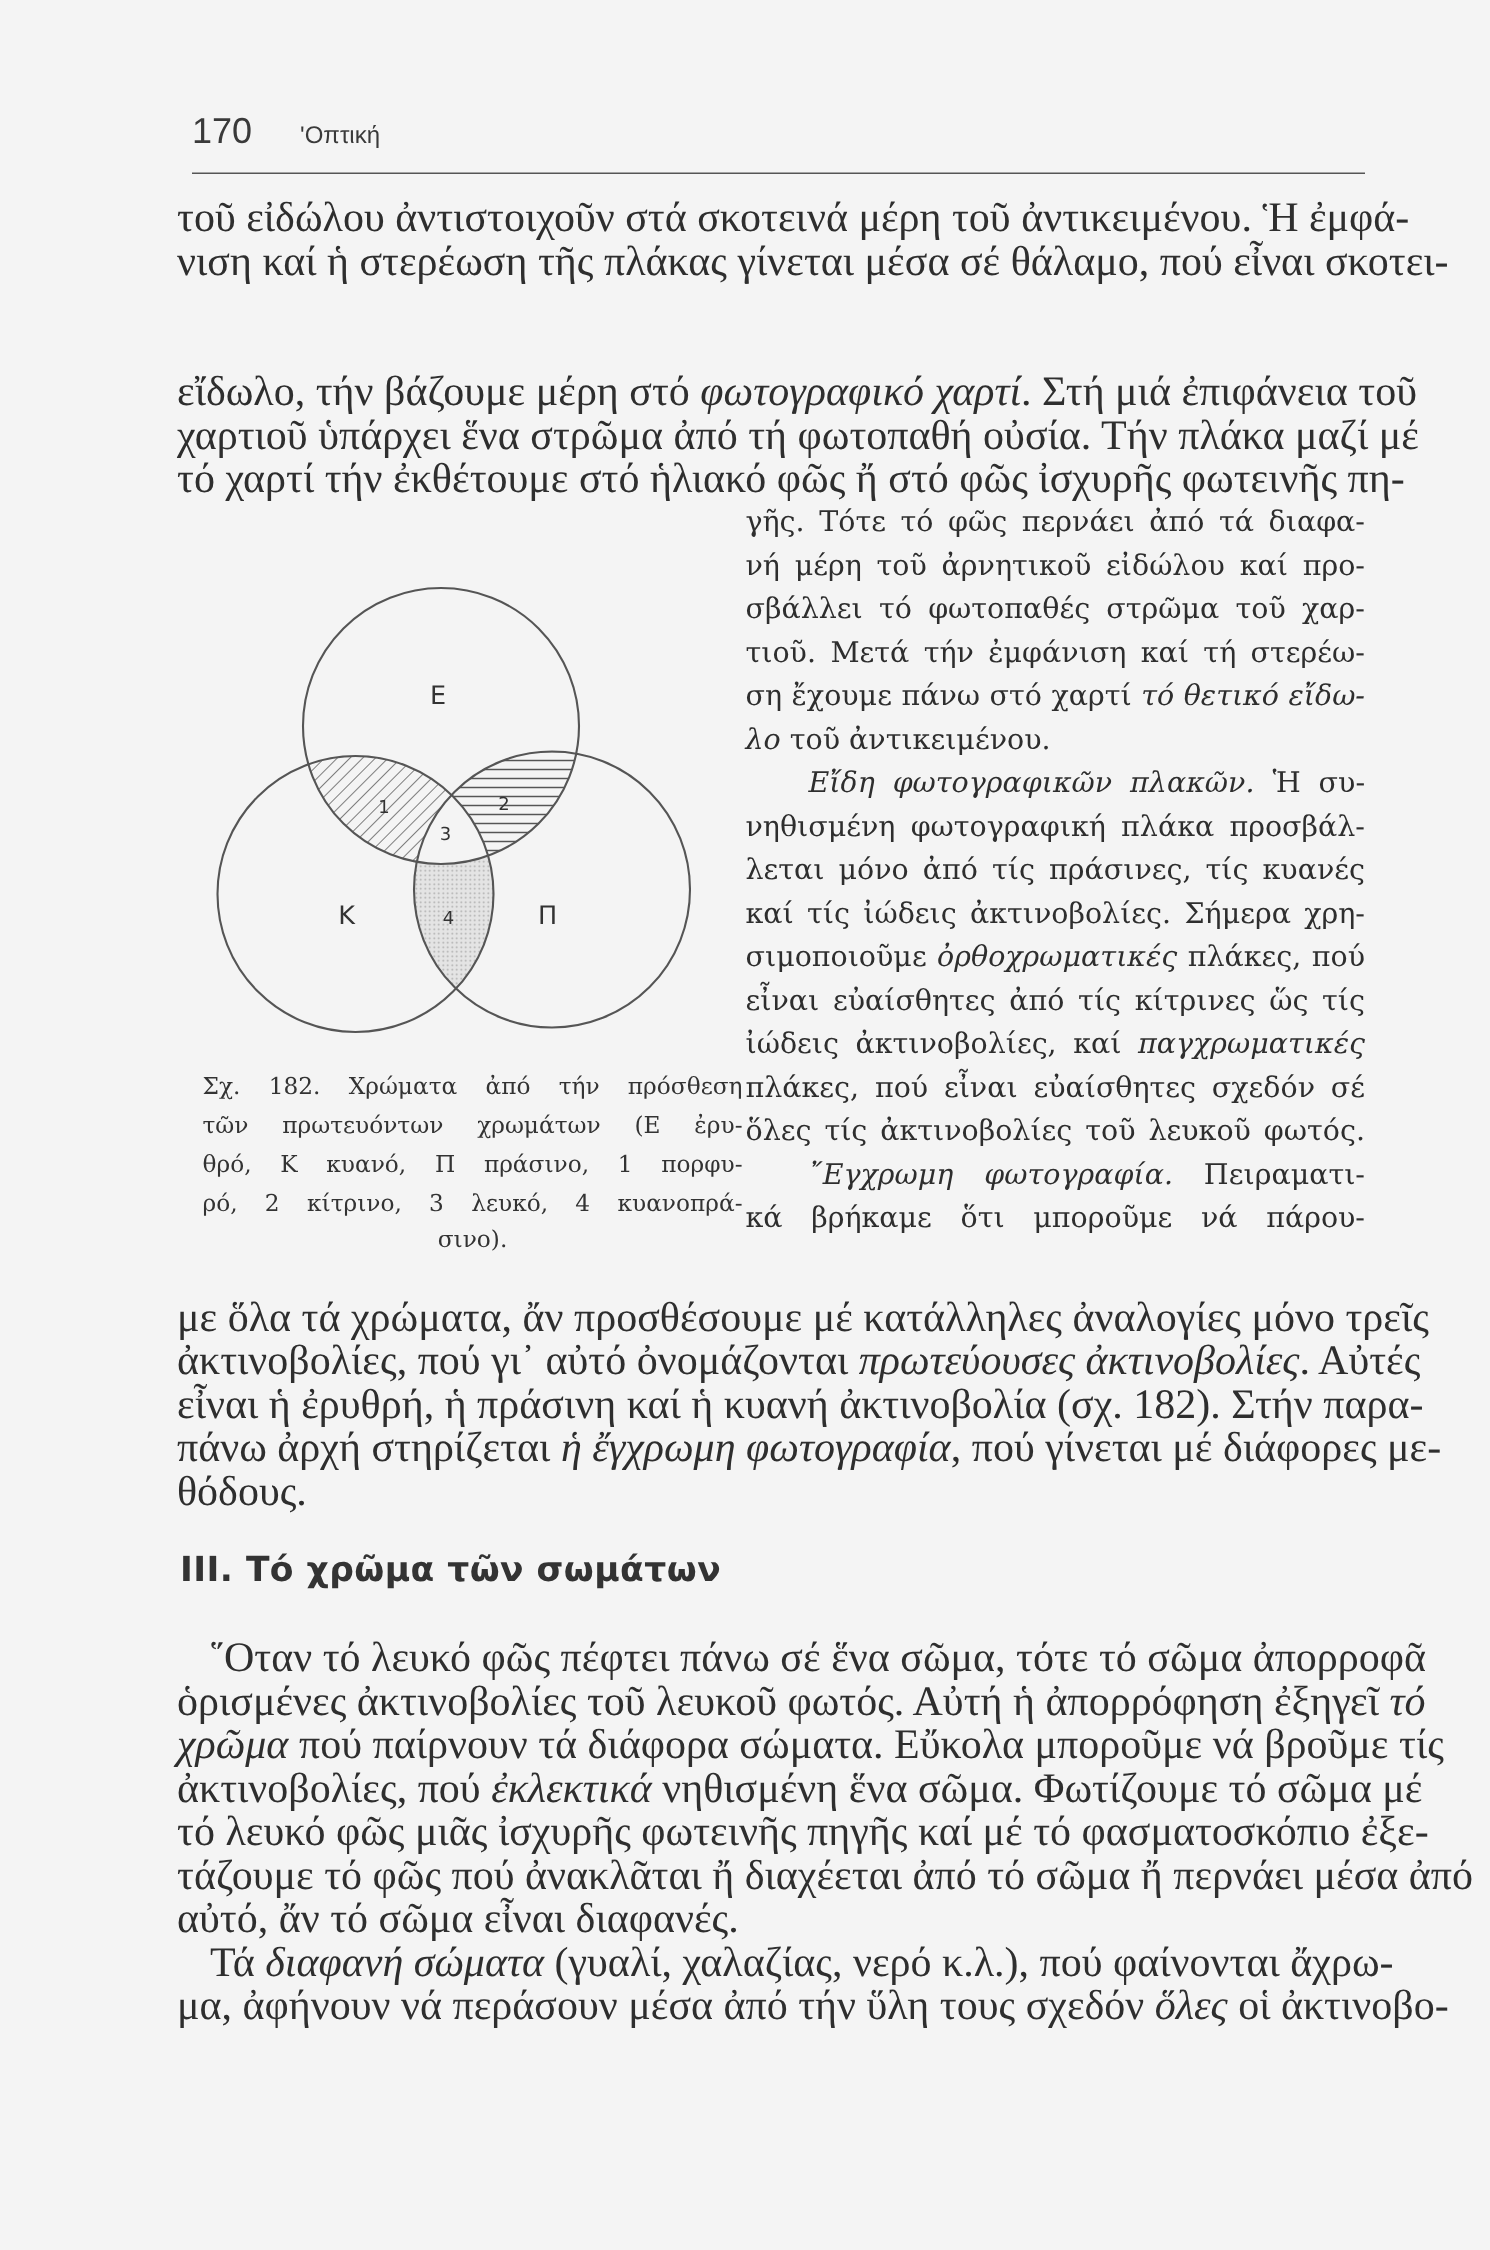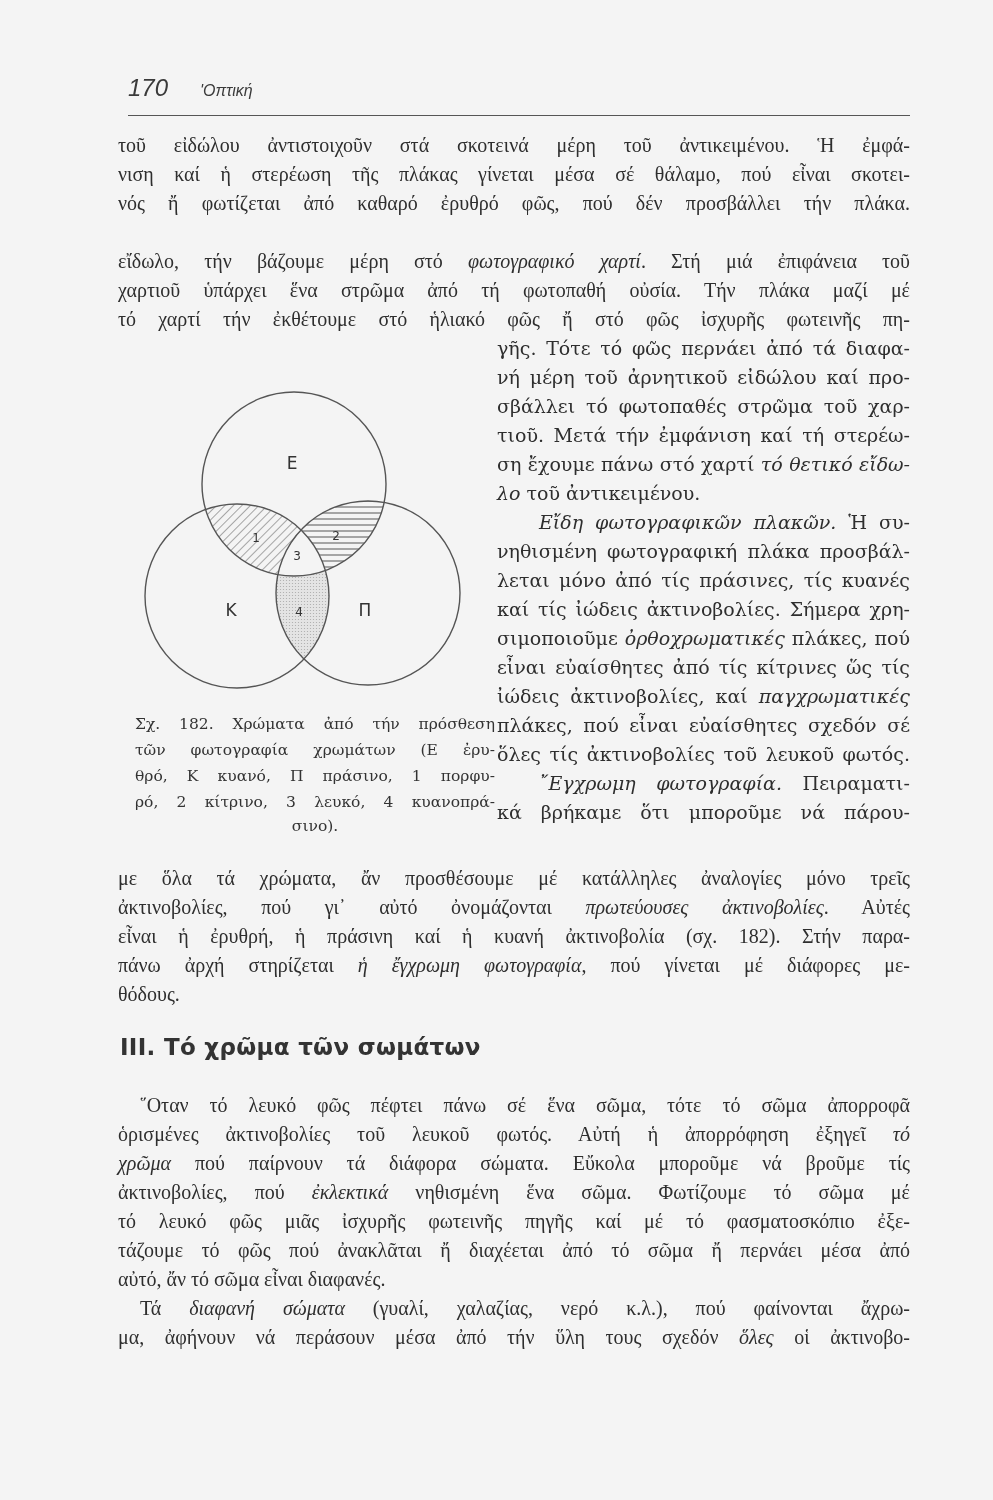--- a/index.html
+++ b/index.html
@@ -1,27 +1,27 @@
 <!DOCTYPE html>
 <html><head>
 <meta charset="utf-8">
 <style>
   html, body { margin: 0; padding: 0; }
   body {
     width: 993px; height: 1500px; background: #f3f3f3; position: relative; overflow: hidden;
     font-family: "DejaVu Serif", "Liberation Serif", serif; color: #2e2e2e;
   }
   .page { position: absolute; left: 0; top: 0; width: 993px; height: 1500px; background: #f4f4f4; }
-  .running-head { position: absolute; left: 128px; top: 74px; height: 30px; display: flex; align-items: baseline; font-style: italic; }
+  .running-head { position: absolute; left: 128px; top: 74px; height: 30px; display: flex; align-items: baseline; }
   .page-num { font-family: "Liberation Sans", "DejaVu Sans", sans-serif; font-size: 24px; color: #3a3a3a; }
   .section-name { font-family: "Liberation Sans", "DejaVu Sans", sans-serif; font-size: 16px; color: #3a3a3a; margin-left: 32px; }
   .rule { position: absolute; left: 128px; top: 115px; width: 782px; height: 1px; background: #555; }
 
   .line { position: absolute; left: 118px; width: 792px; font-family: "Liberation Serif", "DejaVu Serif", serif;
-    font-size: 20px; line-height: 29px; white-space: nowrap; text-align: justify; text-align-last: justify; color: #2e2e2e; }
+    font-size: 28px; line-height: 29px; white-space: nowrap; text-align: justify; text-align-last: justify; color: #2e2e2e; }
   .line.last { text-align-last: left; }
   .line.indent { padding-left: 22px; width: 770px; }
   .col-r { left: 497px; width: 413px; font-family: "DejaVu Serif", "Liberation Serif", serif; font-size: 19px; }
   .col-r.indent { padding-left: 42px; width: 371px; }
   .it { font-style: italic; }
 
   .figure { position: absolute; left: 130px; top: 380px; width: 340px; height: 320px; }
   .caption { position: absolute; left: 135px; width: 360px; font-family: "DejaVu Serif", "Liberation Serif", serif;
     font-size: 15.5px; line-height: 24px; white-space: nowrap; text-align: justify; text-align-last: justify; color: #333; }
   .caption.center { text-align: center; text-align-last: center; }
@@ -35,21 +35,20 @@
 <div class="page">
 
   <div class="running-head">
     <span class="page-num">170</span>
     <span class="section-name">'Οπτική</span>
   </div>
   <div class="rule"></div>
 
   <div class="line" style="top:131px">τοῦ εἰδώλου ἀντιστοιχοῦν στά σκοτεινά μέρη τοῦ ἀντικειμένου. Ἡ ἐμφά-</div>
   <div class="line" style="top:160px">νιση καί ἡ στερέωση τῆς πλάκας γίνεται μέσα σέ θάλαμο, πού εἶναι σκοτει-</div>
-  <div class="line" style="top:189px">νός ἤ φωτίζεται ἀπό καθαρό ἐρυθρό φῶς, πού δέν προσβάλλει τήν πλάκα.</div>
 
   <div class="line" style="top:247px"><span>εἴδωλο, τήν βάζουμε μέρη στό </span><span class="it">φωτογραφικό χαρτί</span><span>. Στή μιά ἐπιφάνεια τοῦ</span></div>
   <div class="line" style="top:276px">χαρτιοῦ ὑπάρχει ἕνα στρῶμα ἀπό τή φωτοπαθή οὐσία. Τήν πλάκα μαζί μέ</div>
   <div class="line" style="top:305px">τό χαρτί τήν ἐκθέτουμε στό ἡλιακό φῶς ἤ στό φῶς ἰσχυρῆς φωτεινῆς πη-</div>
 
   <div class="line col-r" style="top:334px">γῆς. Τότε τό φῶς περνάει ἀπό τά διαφα-</div>
   <div class="line col-r" style="top:363px">νή μέρη τοῦ ἀρνητικοῦ εἰδώλου καί προ-</div>
   <div class="line col-r" style="top:392px">σβάλλει τό φωτοπαθές στρῶμα τοῦ χαρ-</div>
   <div class="line col-r" style="top:421px">τιοῦ. Μετά τήν ἐμφάνιση καί τή στερέω-</div>
   <div class="line col-r" style="top:450px"><span>ση ἔχουμε πάνω στό χαρτί </span><span class="it">τό θετικό εἴδω-</span></div>
@@ -122,21 +121,21 @@
       <text x="231" y="616" font-size="17" text-anchor="middle">Κ</text>
       <text x="365" y="616" font-size="17" text-anchor="middle">Π</text>
       <text x="256" y="542" font-size="12" text-anchor="middle">1</text>
       <text x="336" y="540" font-size="12" text-anchor="middle">2</text>
       <text x="297" y="560" font-size="12" text-anchor="middle">3</text>
       <text x="299" y="616" font-size="12" text-anchor="middle">4</text>
     </g>
   </svg>
 
   <div class="caption" style="top:712px">Σχ. 182. Χρώματα ἀπό τήν πρόσθεση</div>
-  <div class="caption" style="top:738px">τῶν φωτογραφία χρωμάτων (Ε ἐρυ-</div>
+  <div class="caption" style="top:738px">τῶν πρωτευόντων χρωμάτων (Ε ἐρυ-</div>
   <div class="caption" style="top:764px">θρό, Κ κυανό, Π πράσινο, 1 πορφυ-</div>
   <div class="caption" style="top:790px">ρό, 2 κίτρινο, 3 λευκό, 4 κυανοπρά-</div>
   <div class="caption center" style="top:814px">σινο).</div>
 
   <div class="line" style="top:864px">με ὅλα τά χρώματα, ἄν προσθέσουμε μέ κατάλληλες ἀναλογίες μόνο τρεῖς</div>
   <div class="line" style="top:893px"><span>ἀκτινοβολίες, πού γι᾽ αὐτό ὀνομάζονται </span><span class="it">πρωτεύουσες ἀκτινοβολίες</span><span>. Αὐτές</span></div>
   <div class="line" style="top:922px">εἶναι ἡ ἐρυθρή, ἡ πράσινη καί ἡ κυανή ἀκτινοβολία (σχ. 182). Στήν παρα-</div>
   <div class="line" style="top:951px"><span>πάνω ἀρχή στηρίζεται </span><span class="it">ἡ ἔγχρωμη φωτογραφία</span><span>, πού γίνεται μέ διάφορες με-</span></div>
   <div class="line last" style="top:980px">θόδους.</div>
 

